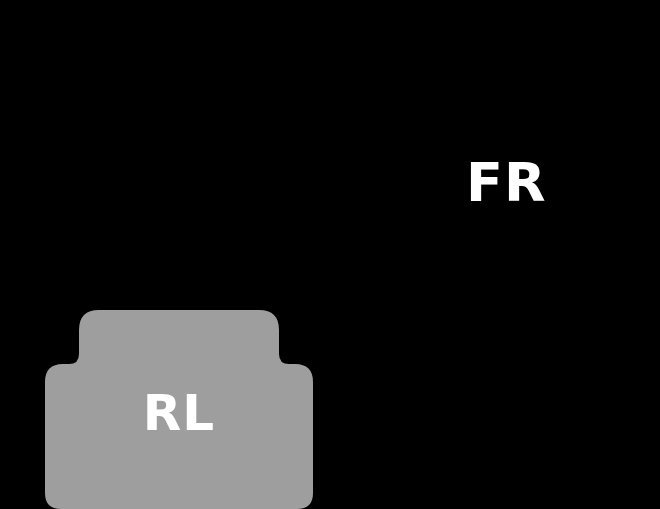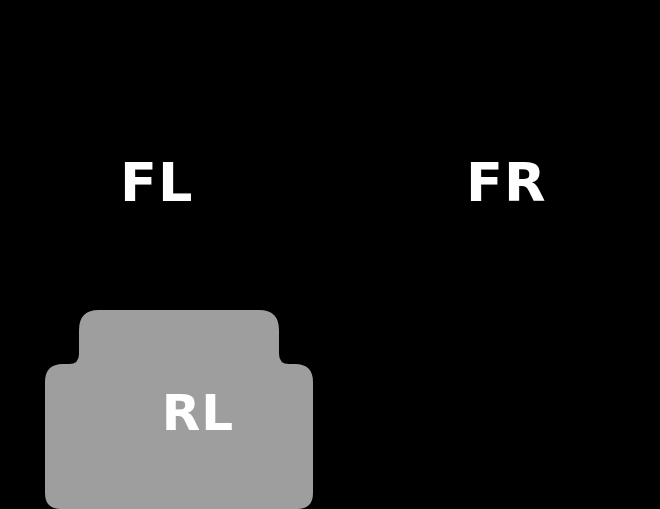--- a/index.html
+++ b/index.html
@@ -25,21 +25,21 @@
     user-select: none;
   }
   #front-left-label  { left: 120px; top: 156px; }
   #front-right-label { left: 466px; top: 156px; text-align: center; }
   .rear-mat {
     position: absolute;
     top: 310px;
     width: 268px;
     height: 199px;
   }
-  #rear-left-mat  { left: 45px; padding-left: 38px; }
+  #rear-left-mat  { left: 45px; }
   #rear-right-mat { left: 346px; }
   .rear-mat svg {
     position: absolute;
     left: 0;
     top: 0;
     display: block;
   }
   .rear-label {
     position: absolute;
     left: 0;
@@ -52,21 +52,20 @@
     line-height: 1;
     letter-spacing: 1px;
     user-select: none;
   }
 </style>
 </head>
 <body>
 
 <div id="stage">
 
-  <div id="front-left-label" class="front-label">FL</div>
 
   <div id="front-right-label" class="front-label">FR</div>
 
   <div id="rear-left-mat" class="rear-mat">
     <svg width="268" height="199" viewBox="0 0 268 199">
       <path d="M 54 0
                H 214
                Q 234 0 234 20
                V 44
                Q 234 54 244 54

